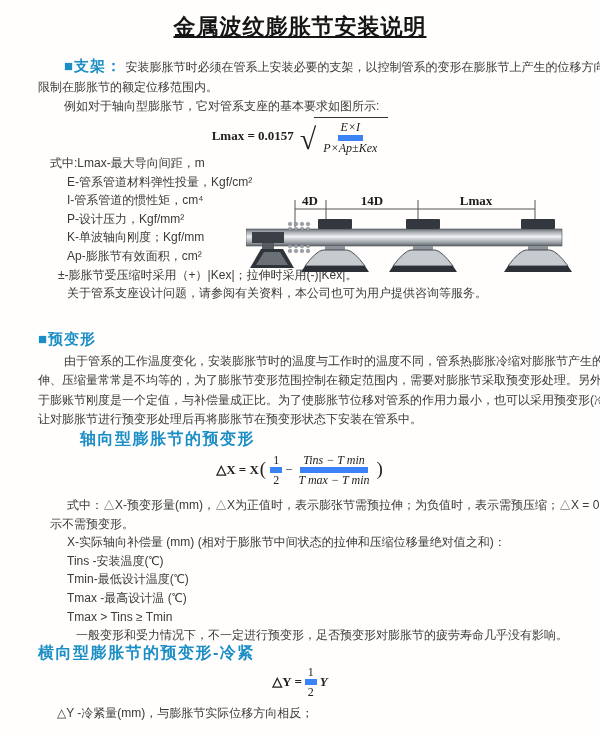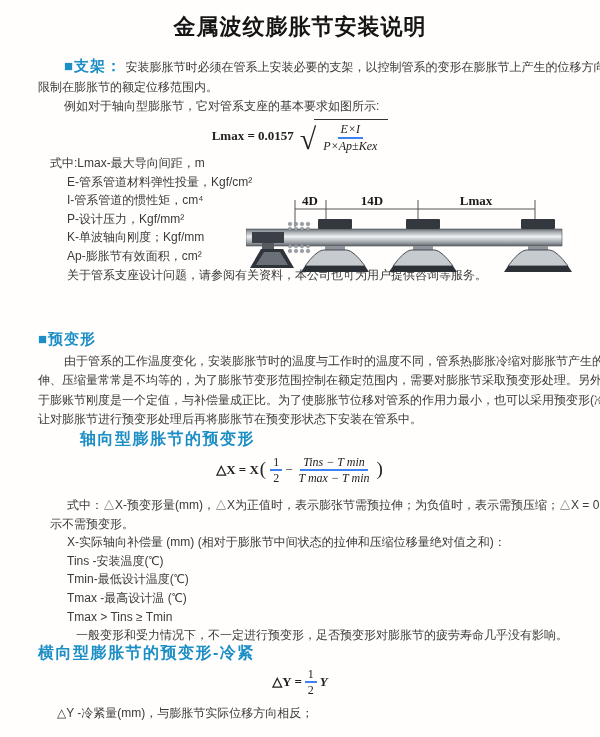--- a/index.html
+++ b/index.html
@@ -6,41 +6,41 @@
   html,body{margin:0;padding:0;background:#fff;}
   .page{
     position:relative; width:600px; height:737px; background:#fffefc;
     font-family:"Liberation Sans",sans-serif; font-size:12px; color:var(--ink);
     overflow:hidden;
   }
   .abs{position:absolute;}
   .nowrap{white-space:nowrap;}
   .title{
     top:12px; left:0; width:100%; text-align:center;
-    font-size:22px; font-weight:bold; color:#151515; letter-spacing:1px;
+    font-size:22px; font-weight:bold; color:#151515; letter-spacing:1px;text-decoration:underline;
   }
   .marker{color:var(--accent); font-size:15px; margin-right:1px;}
   .sec-head{font-size:15px; font-weight:bold; color:var(--accent); letter-spacing:1px;}
   .sub-head{font-size:16px; font-weight:bold; color:var(--accent); letter-spacing:1.5px;}
   .bodyline{line-height:18.5px;}
   .defs-block div{line-height:18.6px; white-space:nowrap;margin-left:12px;}
   .pad17{padding-left:17px;}
   .pad8{padding-left:8px;}
   .pad26{padding-left:26px;}
   .para-block div{line-height:19.4px; white-space:nowrap;}
   
   .formula{
     position:absolute; left:0; width:100%;
     display:flex; justify-content:center; align-items:center;
     font-family:"Liberation Serif",serif; color:#222; font-size:13px;
   }
   .fbold{font-weight:bold;}
   .ital{font-style:italic;}
   .vfrac{display:inline-flex; flex-direction:column; align-items:center; margin:0 3px; font-size:12px; line-height:1.2;}
-  .vfrac .fr-num{padding:0 3px; border-bottom:2px solid #3b82f6;}
+  .vfrac .fr-num{padding:0 3px; border-bottom:6px solid #3b82f6;}
   .vfrac .fr-den{padding:0 3px;}
   .sqrt-glyph{font-size:30px; line-height:0.9; margin:4px -2px 0 6px; font-weight:400;}
   .radicand{border-top:1.5px solid #333; padding:2px 5px 0 3px; display:inline-flex; align-items:center;}
   .paren{font-size:19px; font-weight:400; margin:0 1px; position:relative; top:-1px;}
   .diagram{position:absolute;}
 </style>
 </head>
 <body>
 
 <div class="page">
@@ -65,20 +65,21 @@
     </span>
   </div>
 
   <div class="abs defs-block" style="top:154px; left:38px;">
     <div>式中:Lmax-最大导向间距，m</div>
     <div class="pad17">E-管系管道材料弹性投量，Kgf/cm²</div>
     <div class="pad17">I-管系管道的惯性矩，cm⁴</div>
     <div class="pad17">P-设计压力，Kgf/mm²</div>
     <div class="pad17">K-单波轴向刚度；Kgf/mm</div>
     <div class="pad17">Ap-膨胀节有效面积，cm²</div>
+    <div class="pad8">±-膨胀节受压缩时采用（+）|Kex|；拉伸时采用(-)|Kex|。</div>
     <div class="pad17">关于管系支座设计问题，请参阅有关资料，本公司也可为用户提供咨询等服务。</div>
   </div>
 
   <svg class="diagram" style="left:246px; top:193px;" width="352" height="95" viewBox="0 0 352 95">
     <defs>
       <linearGradient id="pipeGrad" x1="0" y1="0" x2="0" y2="1">
         <stop offset="0" stop-color="#6d7278"></stop>
         <stop offset="0.18" stop-color="#a6abb0"></stop>
         <stop offset="0.45" stop-color="#f0f2f3"></stop>
         <stop offset="0.78" stop-color="#a0a6ab"></stop>

